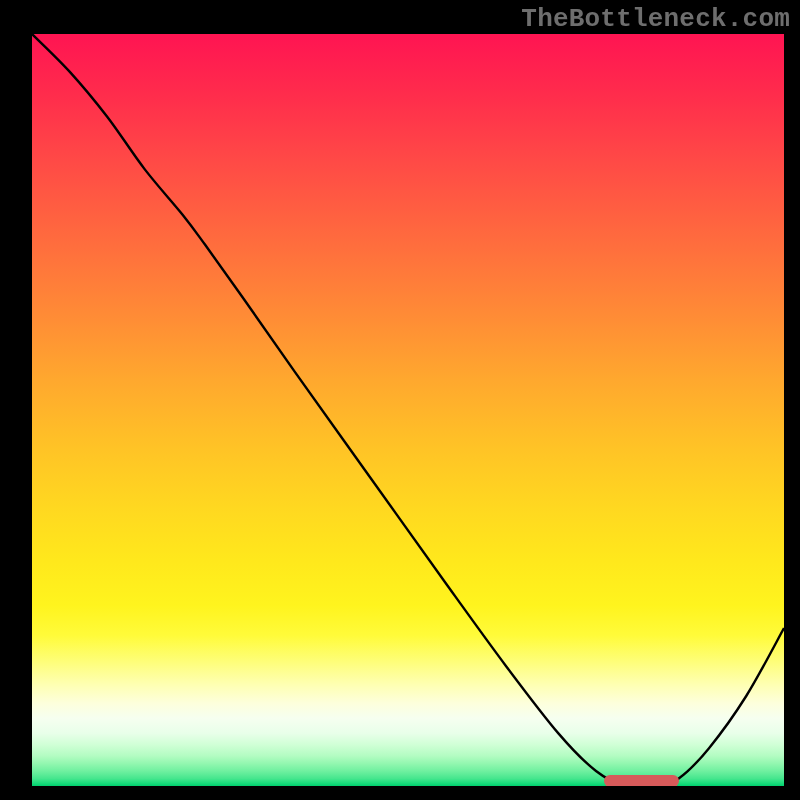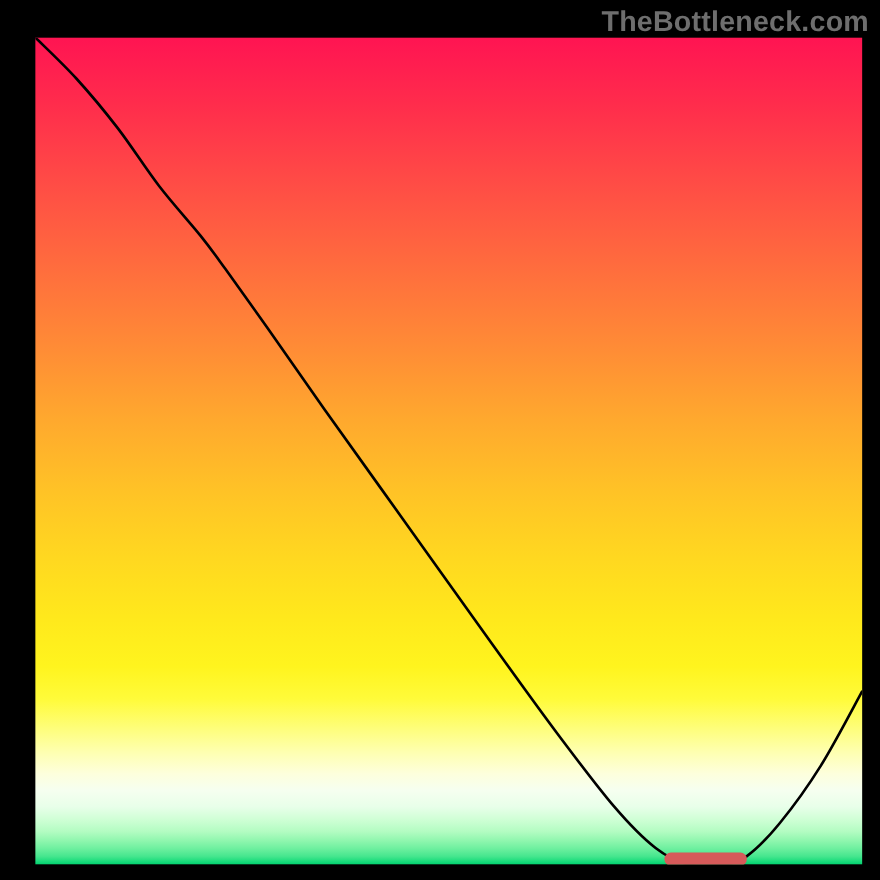--- a/index.html
+++ b/index.html
@@ -7,21 +7,21 @@
   .frame {
     position: relative;
     width: 800px;
     height: 800px;
     background: #000;
   }
   .watermark {
     position: absolute;
     top: 4px;
     right: 10px;
-    font-family: Liberation Sans, sans-serif;
+    font-family: Liberation Mono, monospace;
     font-size: 26px;
     font-weight: 600;
     color: #6e6e6e;
     letter-spacing: 0.2px;
     z-index: 10;
   }
   .plot-area {
     position: absolute;
     left: 32px;
     top: 34px;

